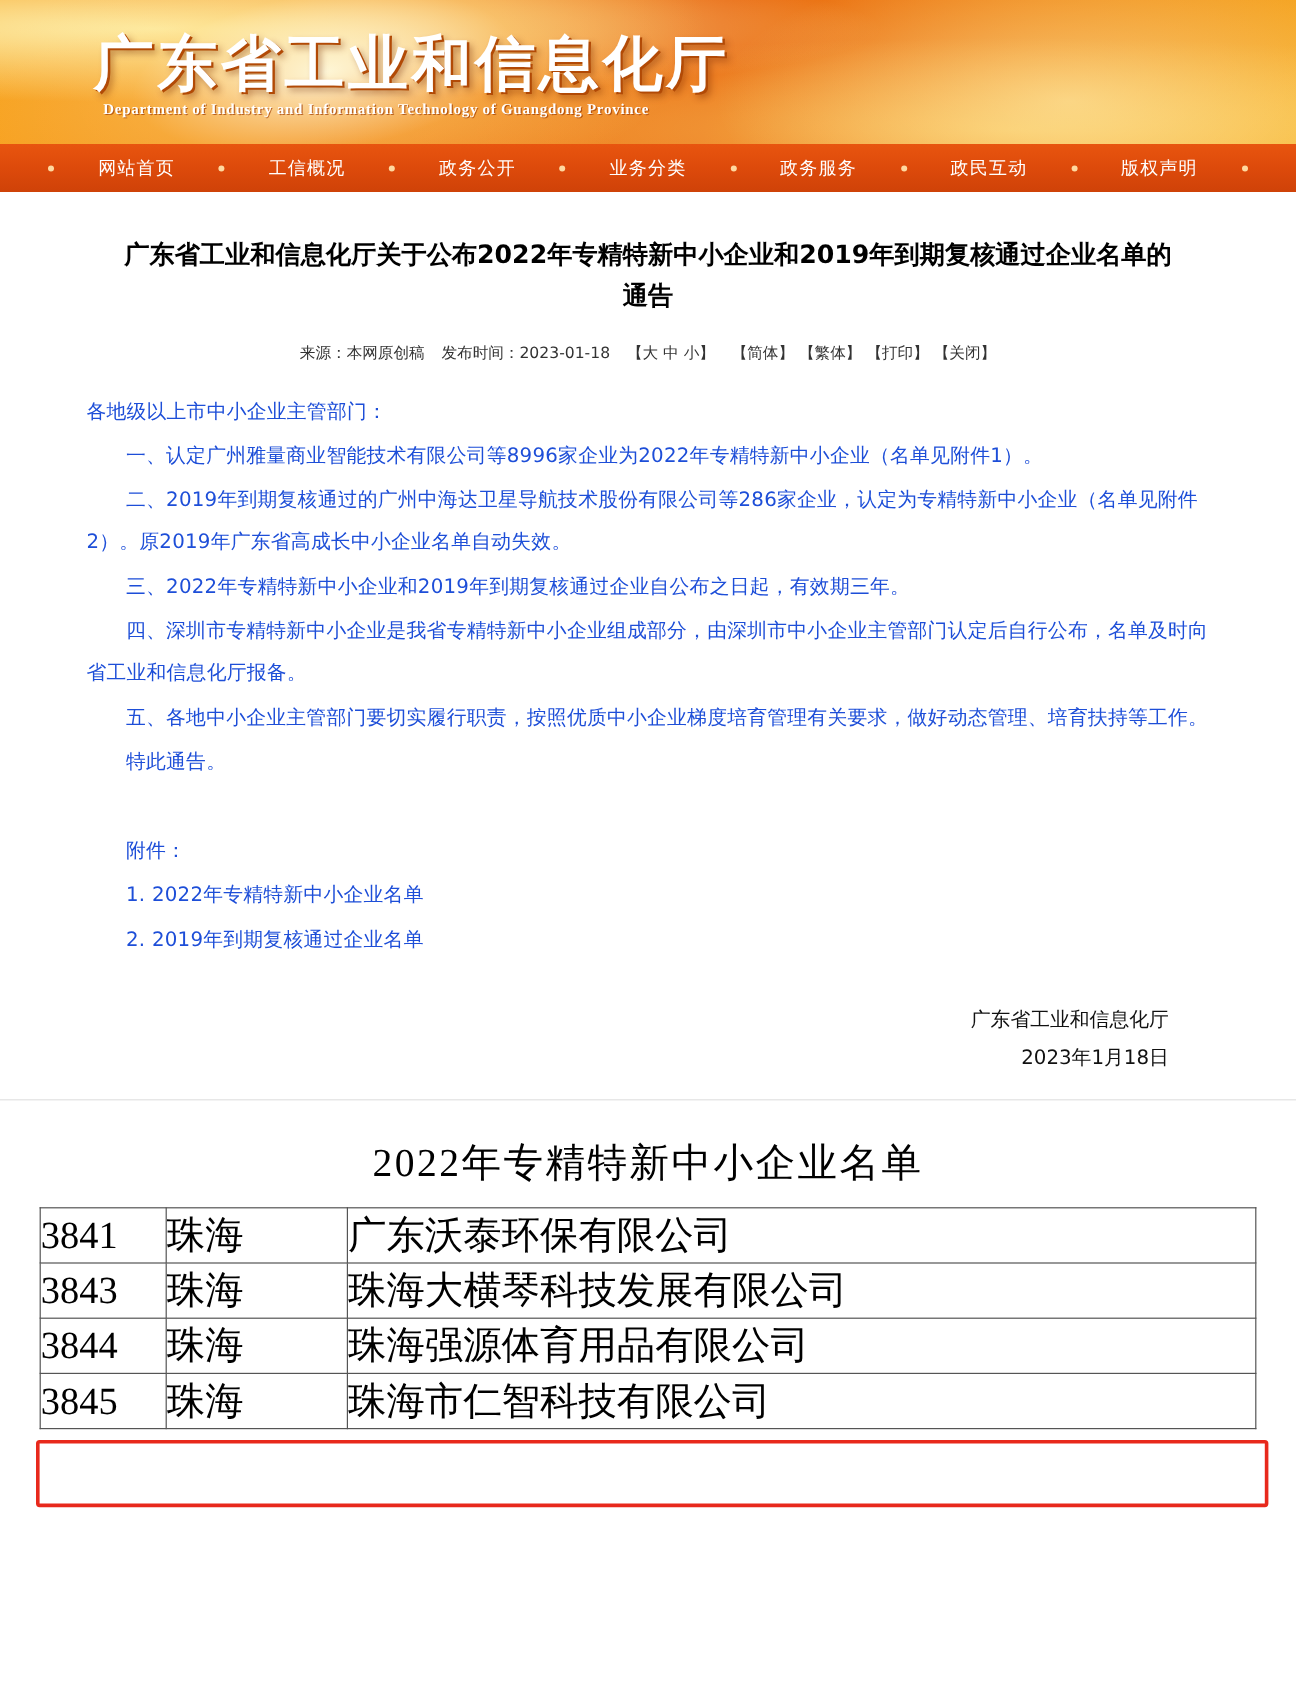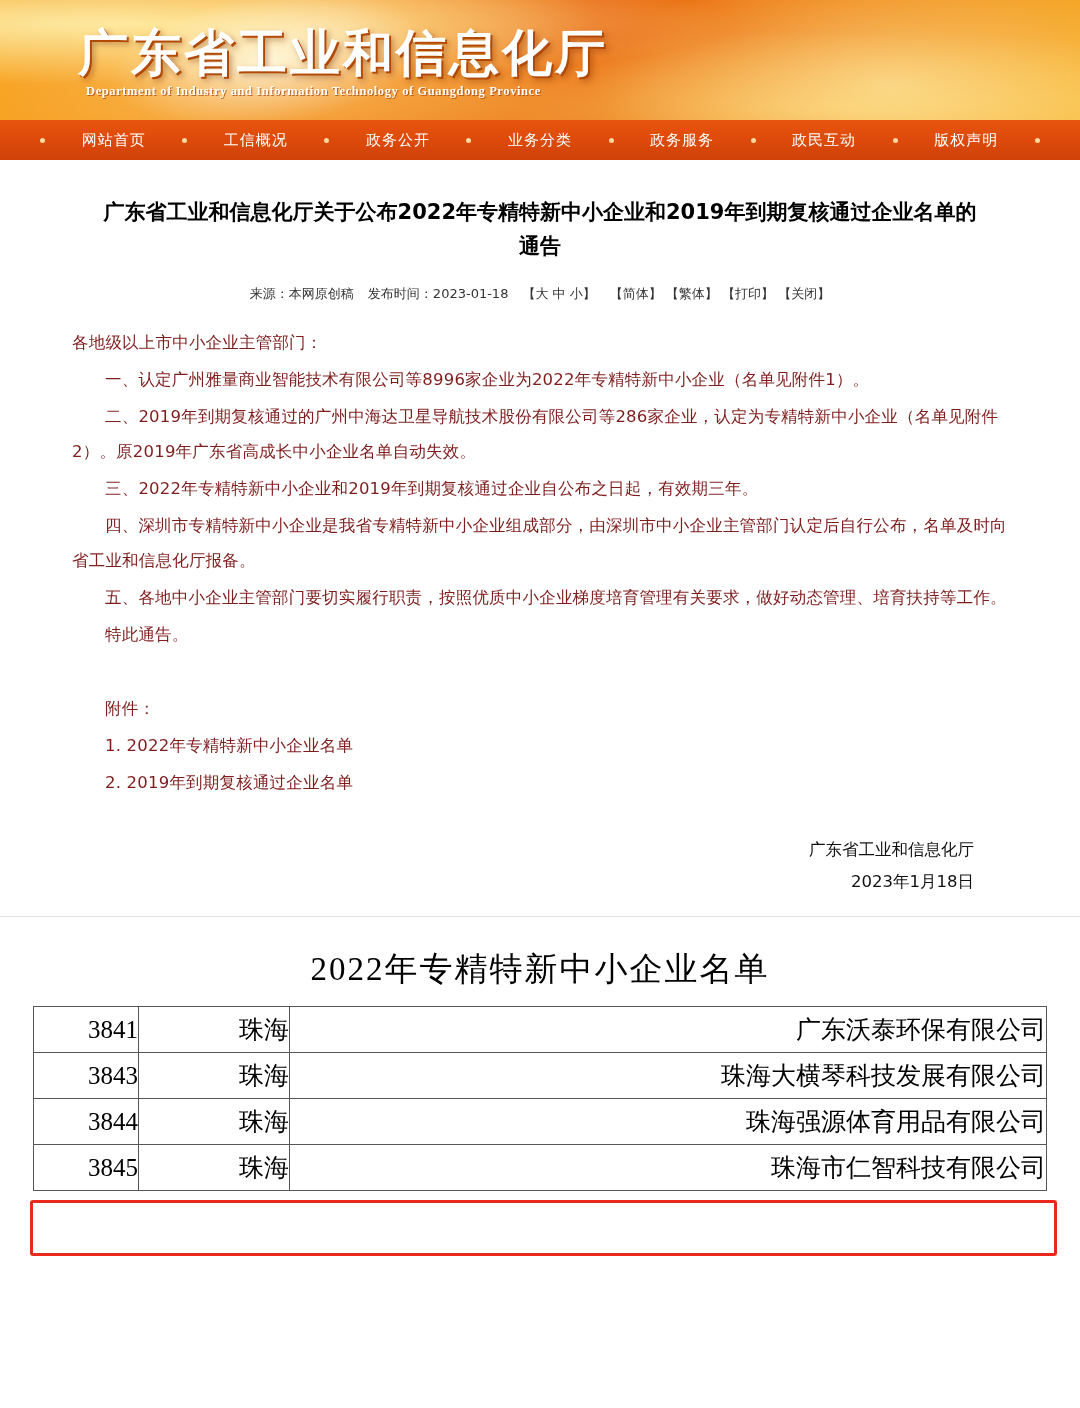--- a/index.html
+++ b/index.html
@@ -125,21 +125,21 @@
     font-size: 13px;
     color: #333;
     font-family: "DejaVu Sans", sans-serif;
   }
   .meta .m-sep { display: inline-block; width: 14px; }
 
   .body-text {
     margin-top: 22px;
     font-size: 16.5px;
     line-height: 35px;
-    color: #7f1d1d;
+    color: #1d4ed8;
     font-family: "DejaVu Sans", sans-serif;
     letter-spacing: 0.2px;
   }
   .p { margin: 0 0 2px 0; }
   .p.indent { text-indent: 2em; }
 
   .sign {
     margin-top: 34px;
     text-align: right;
     font-size: 16.5px;
@@ -168,22 +168,22 @@
   table.list {
     border-collapse: collapse;
     width: 1010px;
     margin: 0 auto;
     table-layout: fixed;
   }
   table.list td {
     border: 1px solid #555;
     height: 45px;
     font-family: "Liberation Serif", serif;
-    font-size: 25px;
-    text-align: right;
+    font-size: 32px;
+    text-align: left;
     color: #000;
     padding: 0;
   }
   td.c-no { width: 104px; }
   td.c-city { width: 150px; }
   td.c-name { width: 756px; }
   tr.highlight td {
     position: relative;
   }
   .hl-box {

